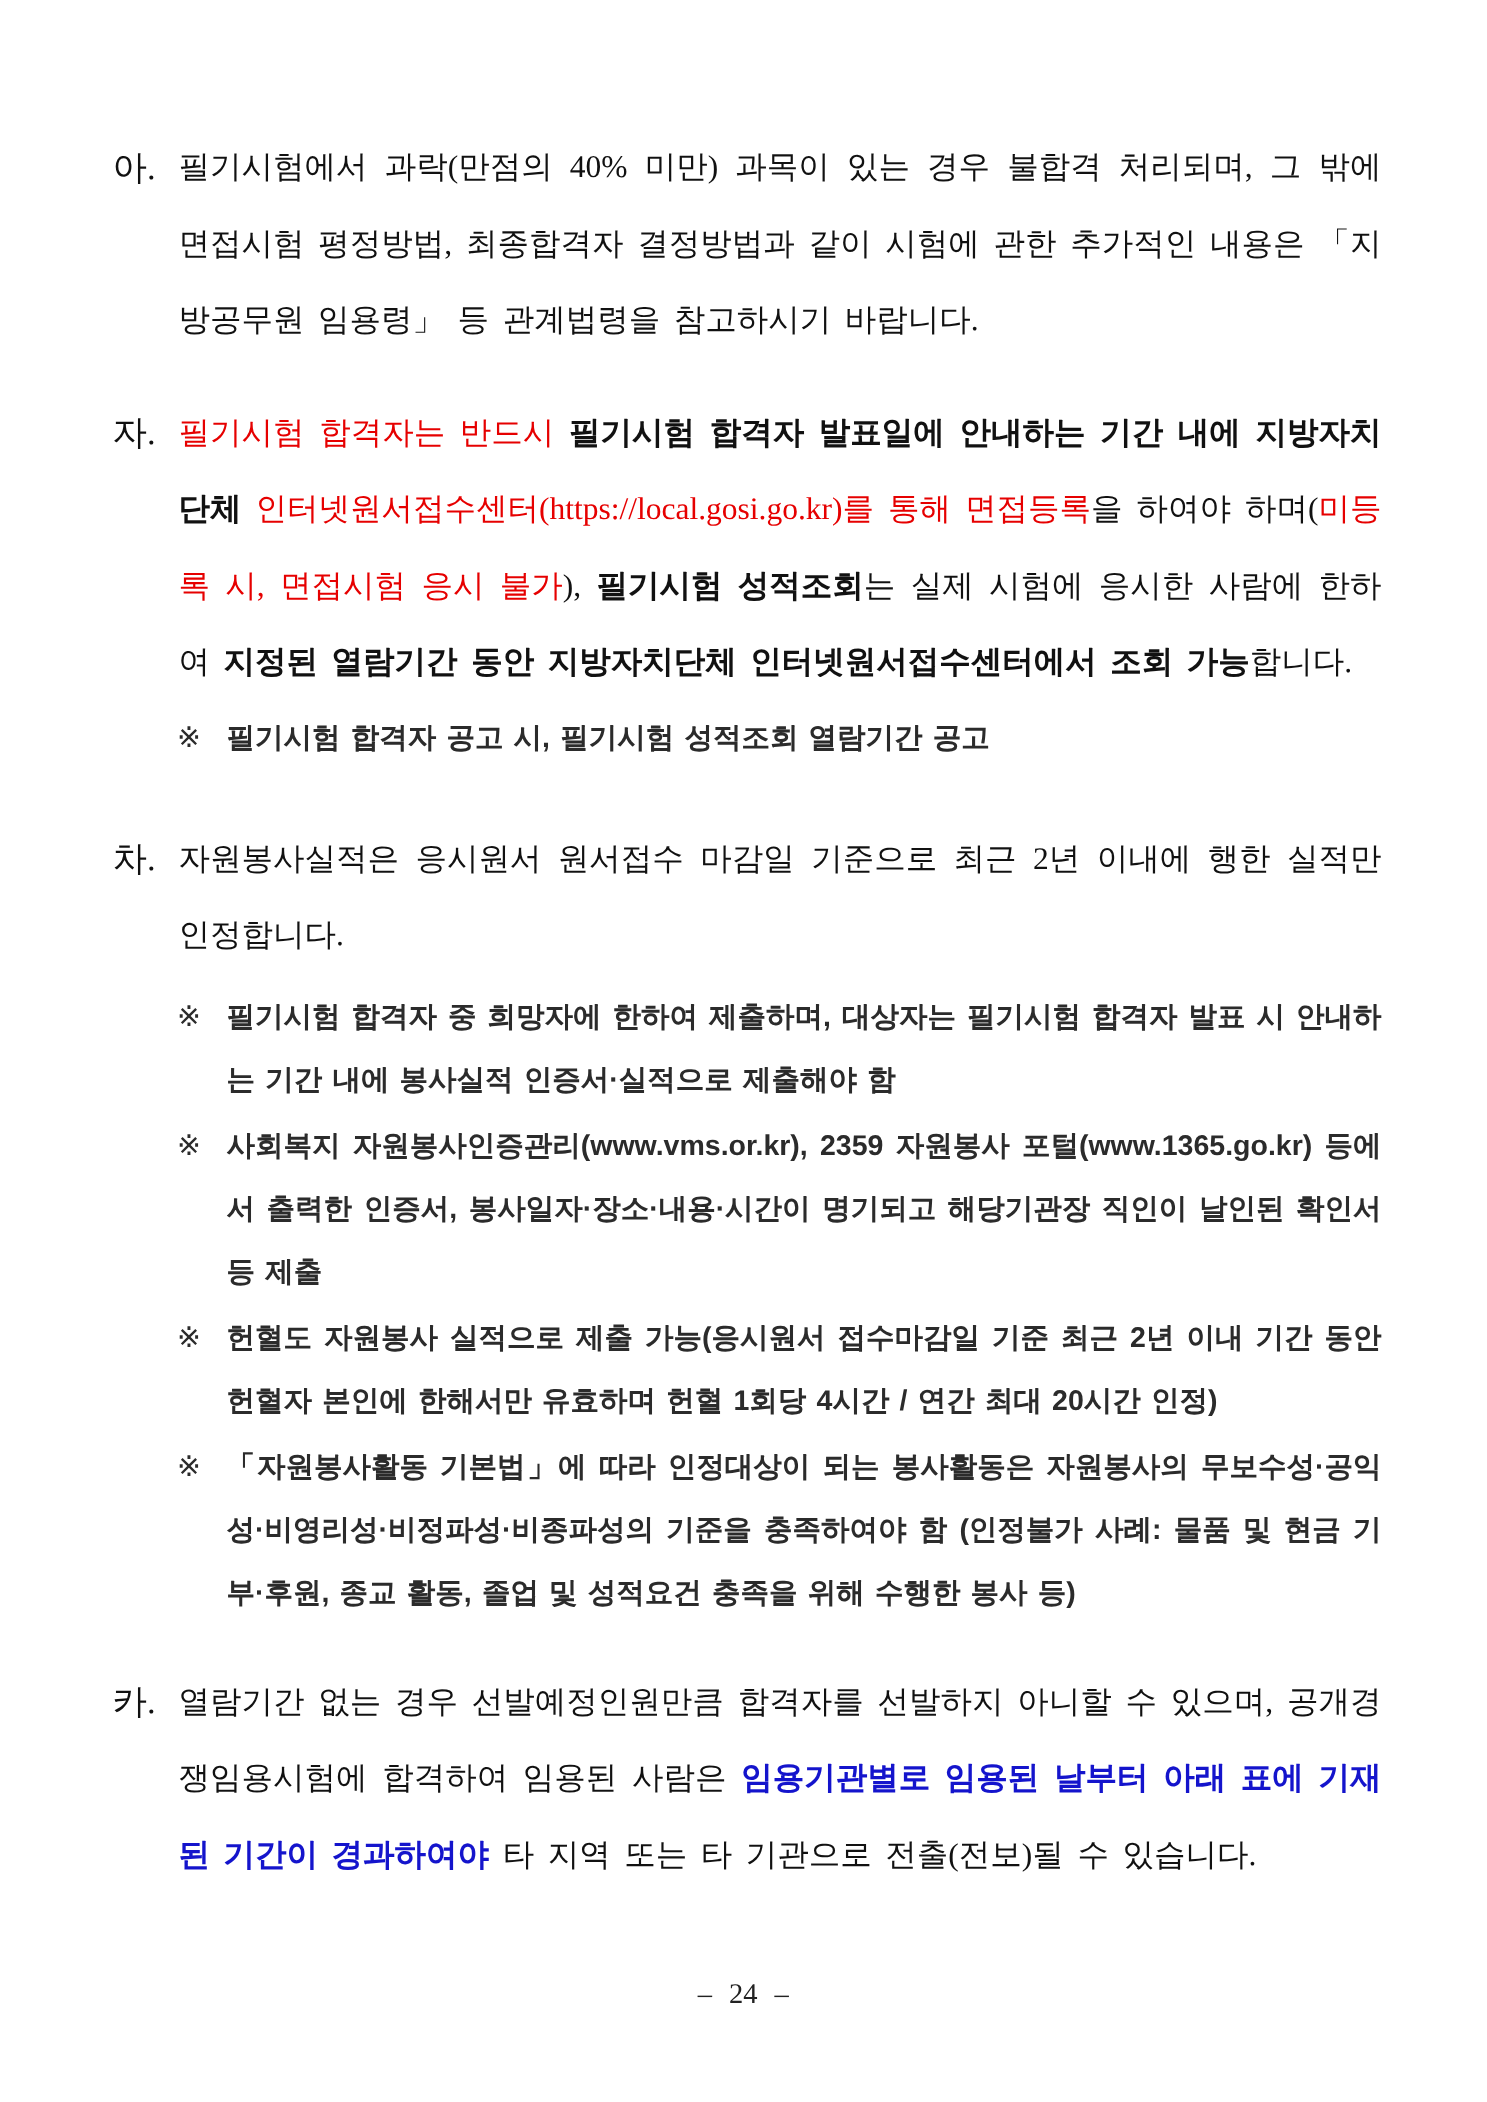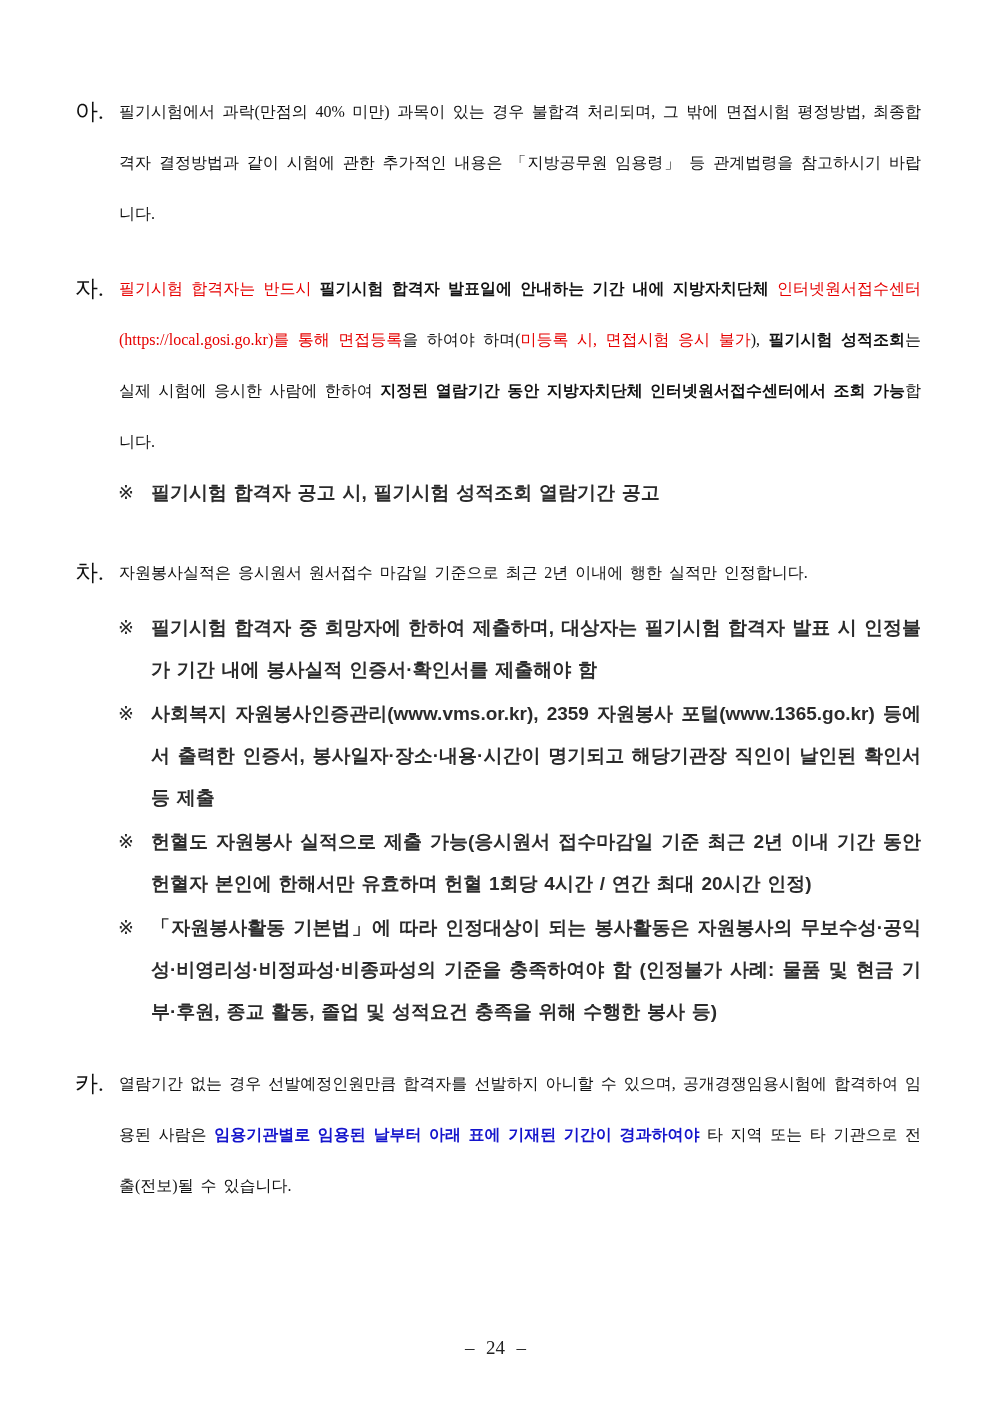--- a/index.html
+++ b/index.html
@@ -20,21 +20,21 @@
   }
   
   .para { display: flex; }
   .para .label {
     flex: 0 0 44px;
     font-size: 23px;
     line-height: 51px;
   }
   .para .content {
     flex: 1;
-    font-size: 16px;
+    font-size: 21px;
     line-height: 51px;
     text-align: justify;
     word-spacing: 0.18em;
   }
   .seg-normal   { font-weight: normal; color: #111111; }
   .seg-bold     { font-weight: bold;   color: #111111; }
   .seg-red-bold { font-weight: normal;   color: var(--red, #e60000); }
   .seg-blue-bold{ font-weight: bold;   color: var(--blue, #1414cc); }
 
   
@@ -56,21 +56,21 @@
 
   .sec-ja    { margin-top: 24px; }
   .ja-note   { margin-top: 5px; }
   .sec-cha   { margin-top: 33px; }
   .cha-notes { margin-top: 9px; }
   .cha-notes .note-row { margin-top: 2px; }
   .sec-ka    { margin-top: 25px; }
 
   .page-number {
     position: absolute;
-    bottom: 42px;
+    bottom: 60px;
     left: 0;
     right: 0;
     text-align: center;
     font-size: 19px;
     color: #222222;
     word-spacing: 0.35em;
     font-family: "Liberation Serif", "DejaVu Serif", serif;
   }
 </style>
 </head>
@@ -94,21 +94,21 @@
   </div>
 
   <section class="para sec-cha">
     <div class="label">차.</div>
     <div class="content"><span class="seg-normal">자원봉사실적은 응시원서 원서접수 마감일 기준으로 최근 2년 이내에 행한 실적만 인정합니다.</span></div>
   </section>
 
   <div class="cha-notes">
     <div class="note-row">
       <div class="marker">※</div>
-      <div class="note-text">필기시험 합격자 중 희망자에 한하여 제출하며, 대상자는 필기시험 합격자 발표 시 인정불가 기간 내에 봉사실적 인증서·확인서를 제출해야 함</div>
+      <div class="note-text">필기시험 합격자 중 희망자에 한하여 제출하며, 대상자는 필기시험 합격자 발표 시 안내하는 기간 내에 봉사실적 인증서·실적으로 제출해야 함</div>
     </div>
     <div class="note-row">
       <div class="marker">※</div>
       <div class="note-text">사회복지 자원봉사인증관리(www.vms.or.kr), 2359 자원봉사 포털(www.1365.go.kr) 등에서 출력한 인증서, 봉사일자·장소·내용·시간이 명기되고 해당기관장 직인이 날인된 확인서 등 제출</div>
     </div>
     <div class="note-row">
       <div class="marker">※</div>
       <div class="note-text">헌혈도 자원봉사 실적으로 제출 가능(응시원서 접수마감일 기준 최근 2년 이내 기간 동안 헌혈자 본인에 한해서만 유효하며 헌혈 1회당 4시간 / 연간 최대 20시간 인정)</div>
     </div>
     <div class="note-row">

